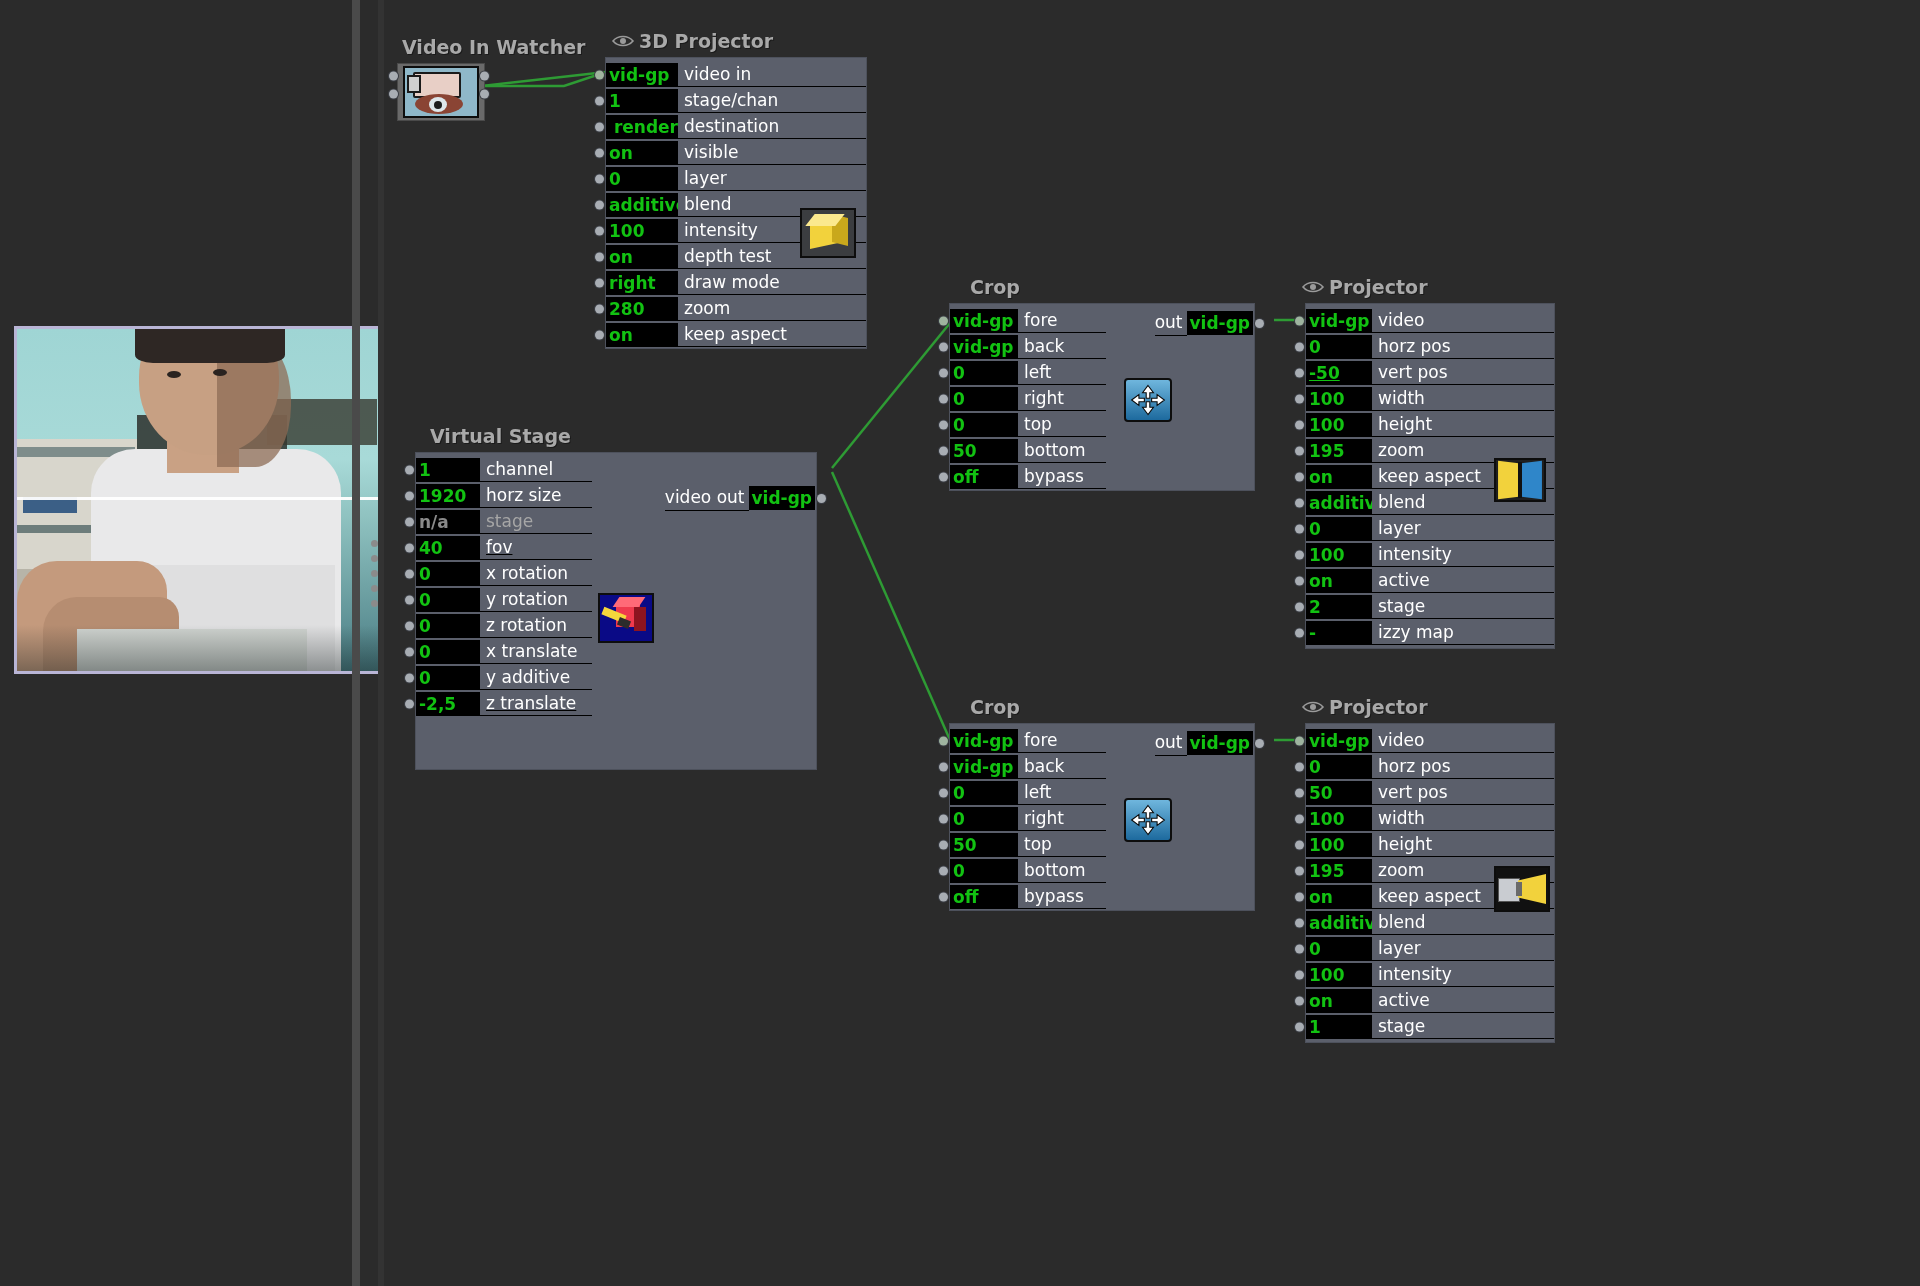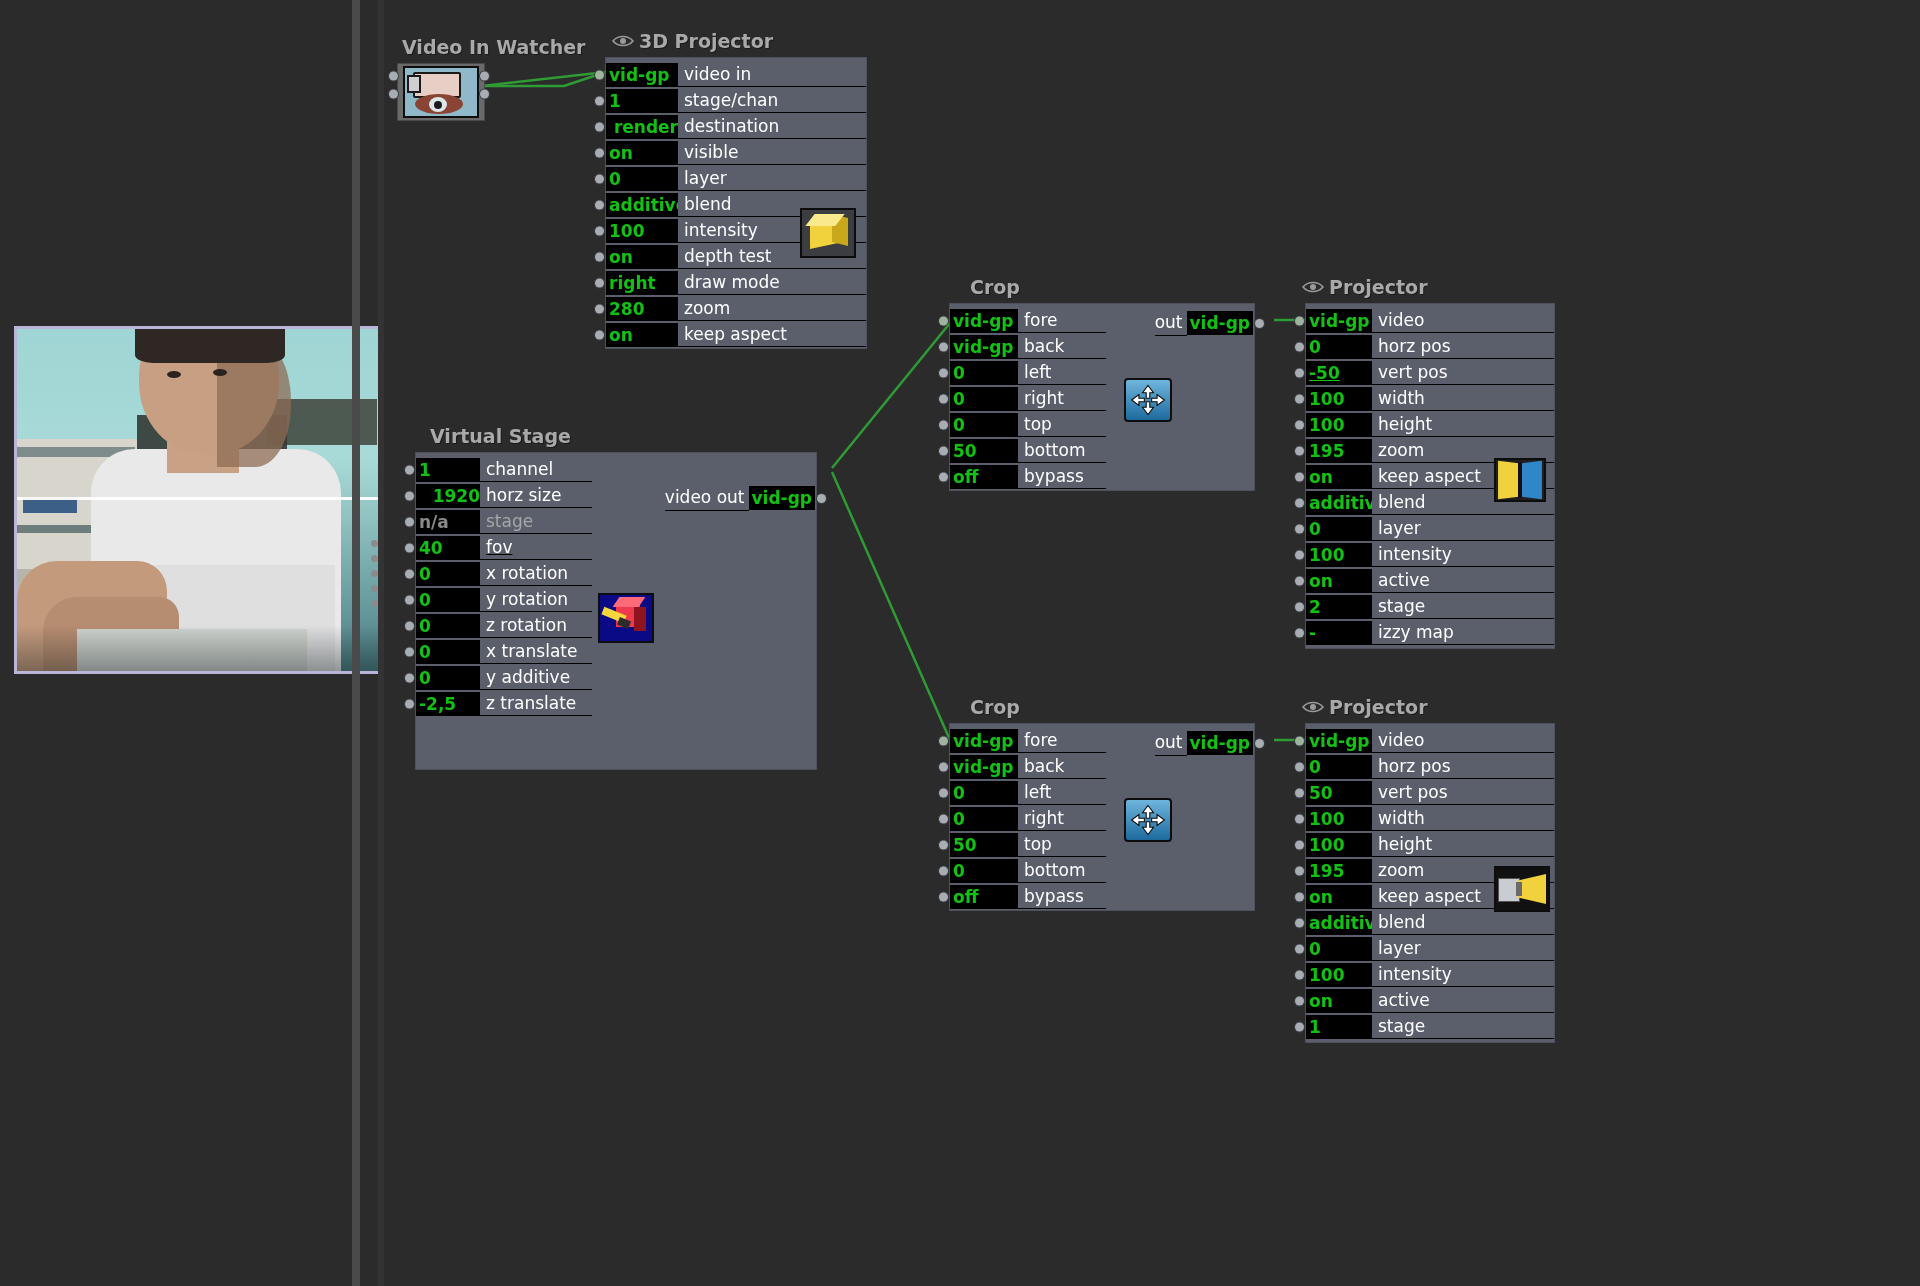--- a/index.html
+++ b/index.html
@@ -255,21 +255,21 @@
       <span>Virtual Stage</span>
     </div>
     <div class="node-body" style="left:0px;top:28px;width:400px;height:316px;">
       <div class="row" style="top:4px;">
           <span class="port"></span>
           <span class="val" style="width:64px;">1</span>
           <span class="lbl" style="flex:none;width:112px;">channel</span>
         </div>
       <div class="row" style="top:4px;">
           <span class="port"></span>
-          <span class="val" style="width:64px;text-align:right;">1920</span>
+          <span class="val" style="width:64px;">1920</span>
           <span class="lbl" style="flex:none;width:112px;">horz size</span>
         </div>
       <div class="row" style="top:4px;">
           <span class="port"></span>
           <span class="val na" style="width:64px;">n/a</span>
           <span class="lbl dim" style="flex:none;width:112px;">stage</span>
         </div>
       <div class="row" style="top:4px;text-decoration:underline;">
           <span class="port"></span>
           <span class="val" style="width:64px;">40</span>
@@ -293,21 +293,21 @@
       <div class="row" style="top:4px;">
           <span class="port"></span>
           <span class="val" style="width:64px;">0</span>
           <span class="lbl" style="flex:none;width:112px;">x translate</span>
         </div>
       <div class="row" style="top:4px;">
           <span class="port"></span>
           <span class="val" style="width:64px;">0</span>
           <span class="lbl" style="flex:none;width:112px;">y additive</span>
         </div>
-      <div class="row" style="top:4px;">
+      <div class="row" style="top:4px;text-decoration:underline;">
           <span class="port"></span>
           <span class="val" style="width:64px;">-2,5</span>
           <span class="lbl" style="flex:none;width:112px;">z translate</span>
         </div>
 
       <div class="out-row" style="right:-10px;top:32px;">
         <span class="out-lbl">video out</span>
         <span class="out-val">vid-gp</span>
         <span class="out-port"></span>
       </div>

